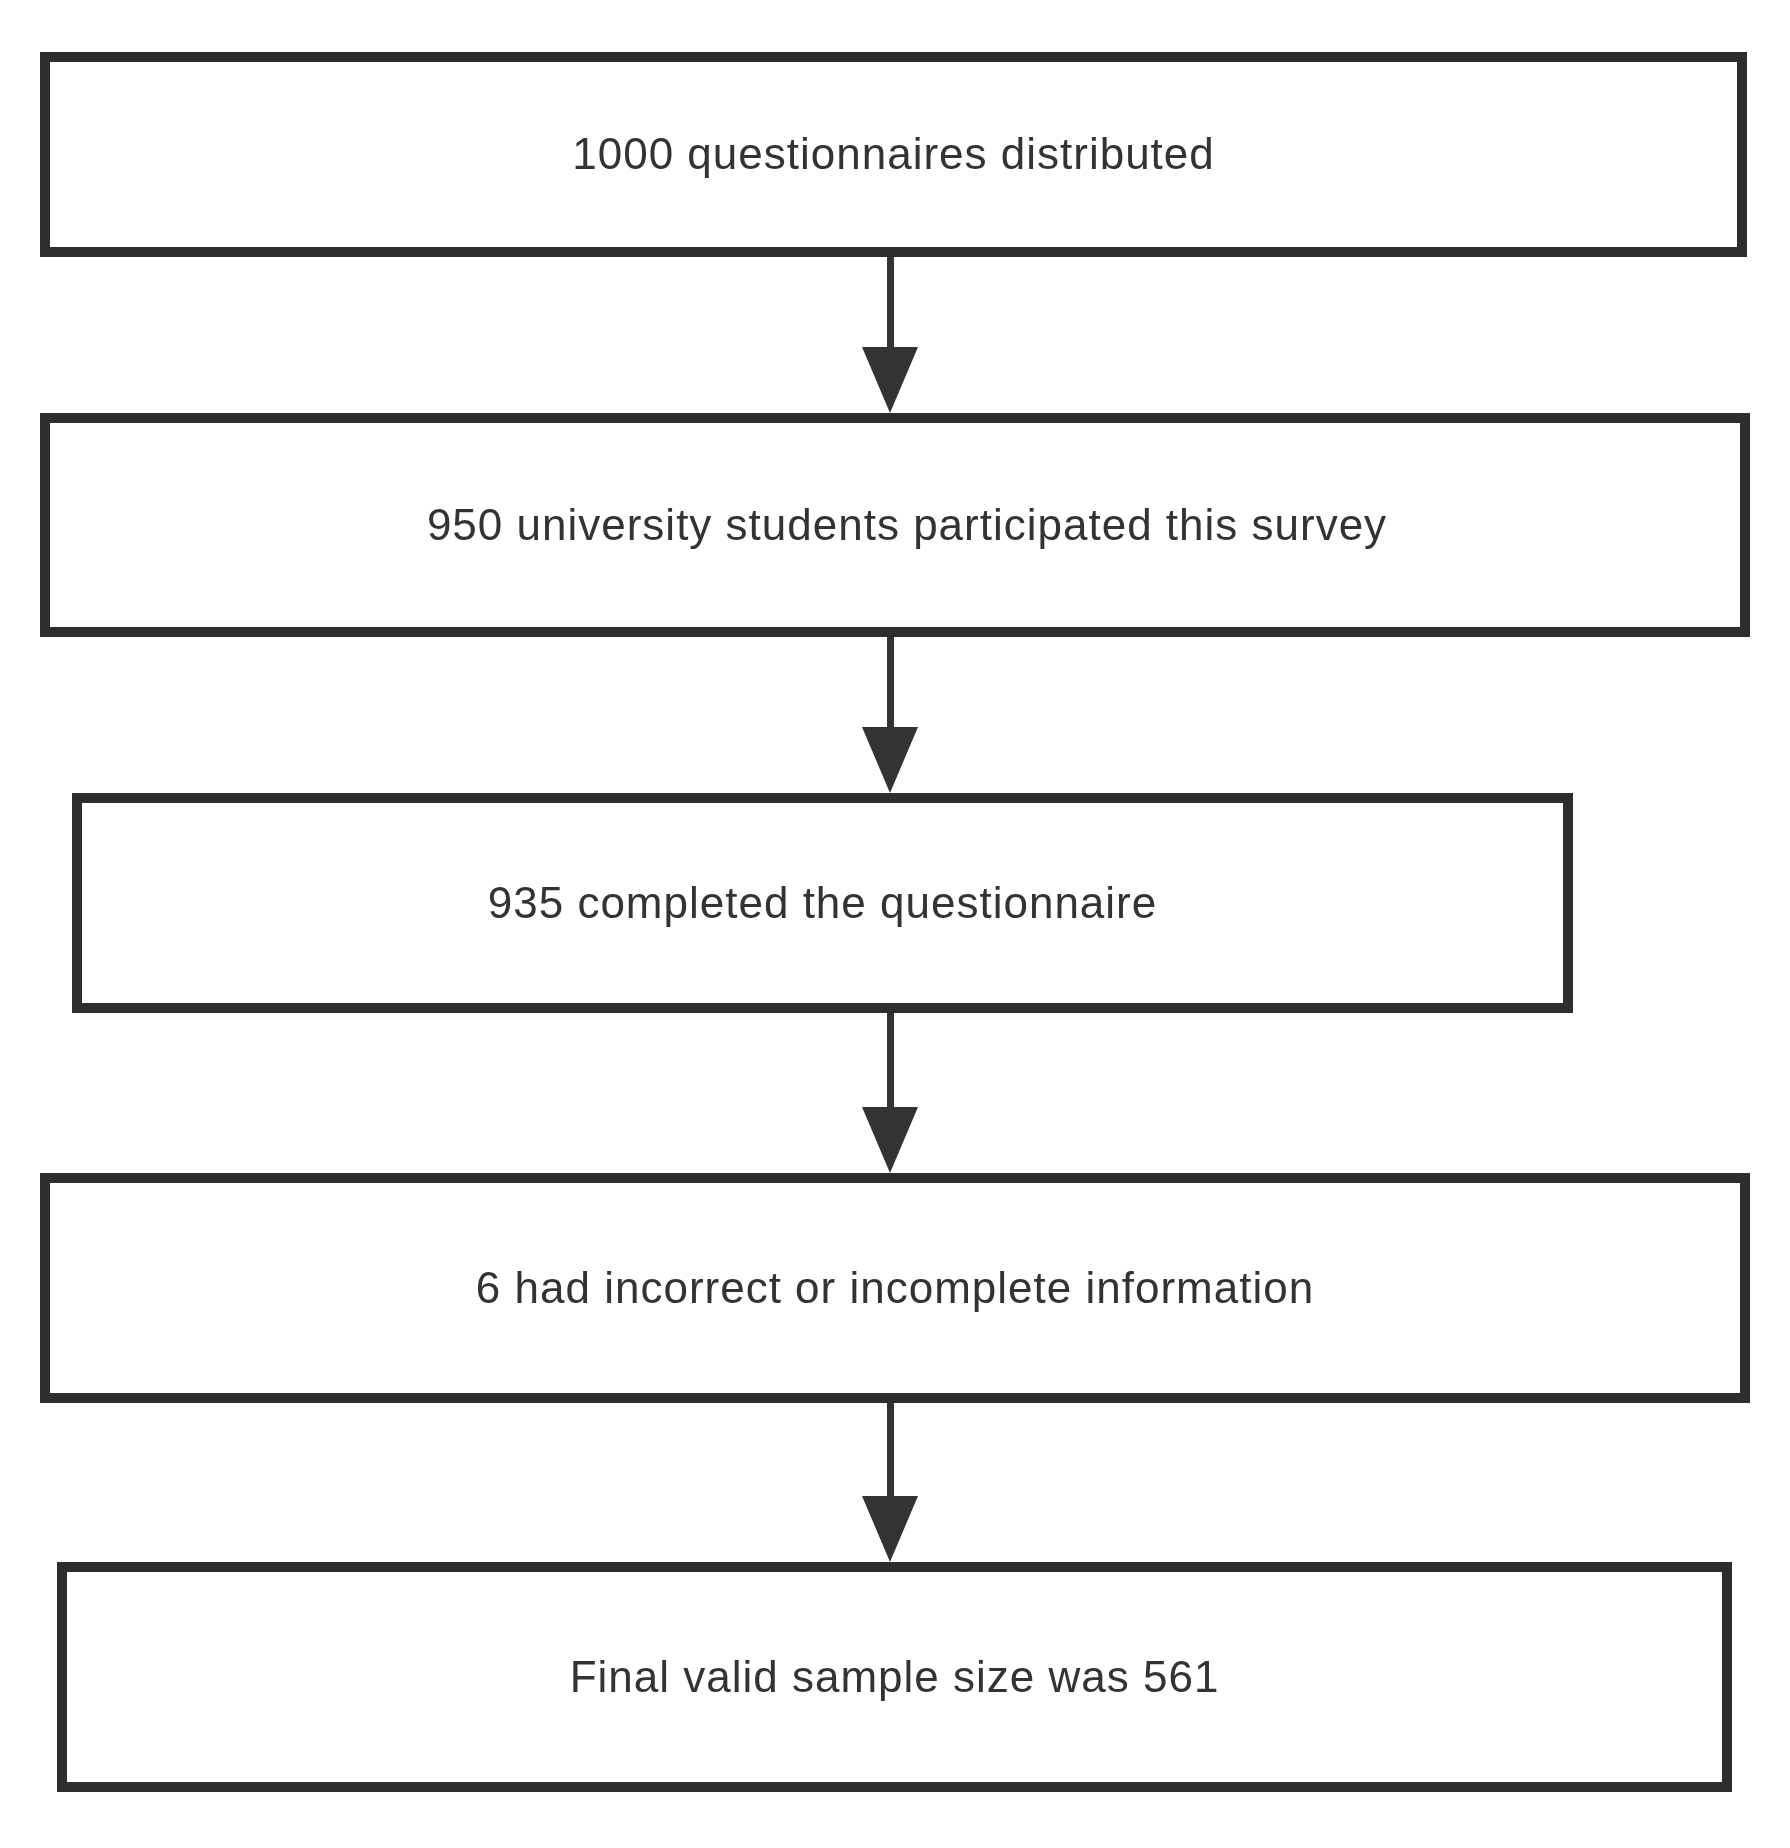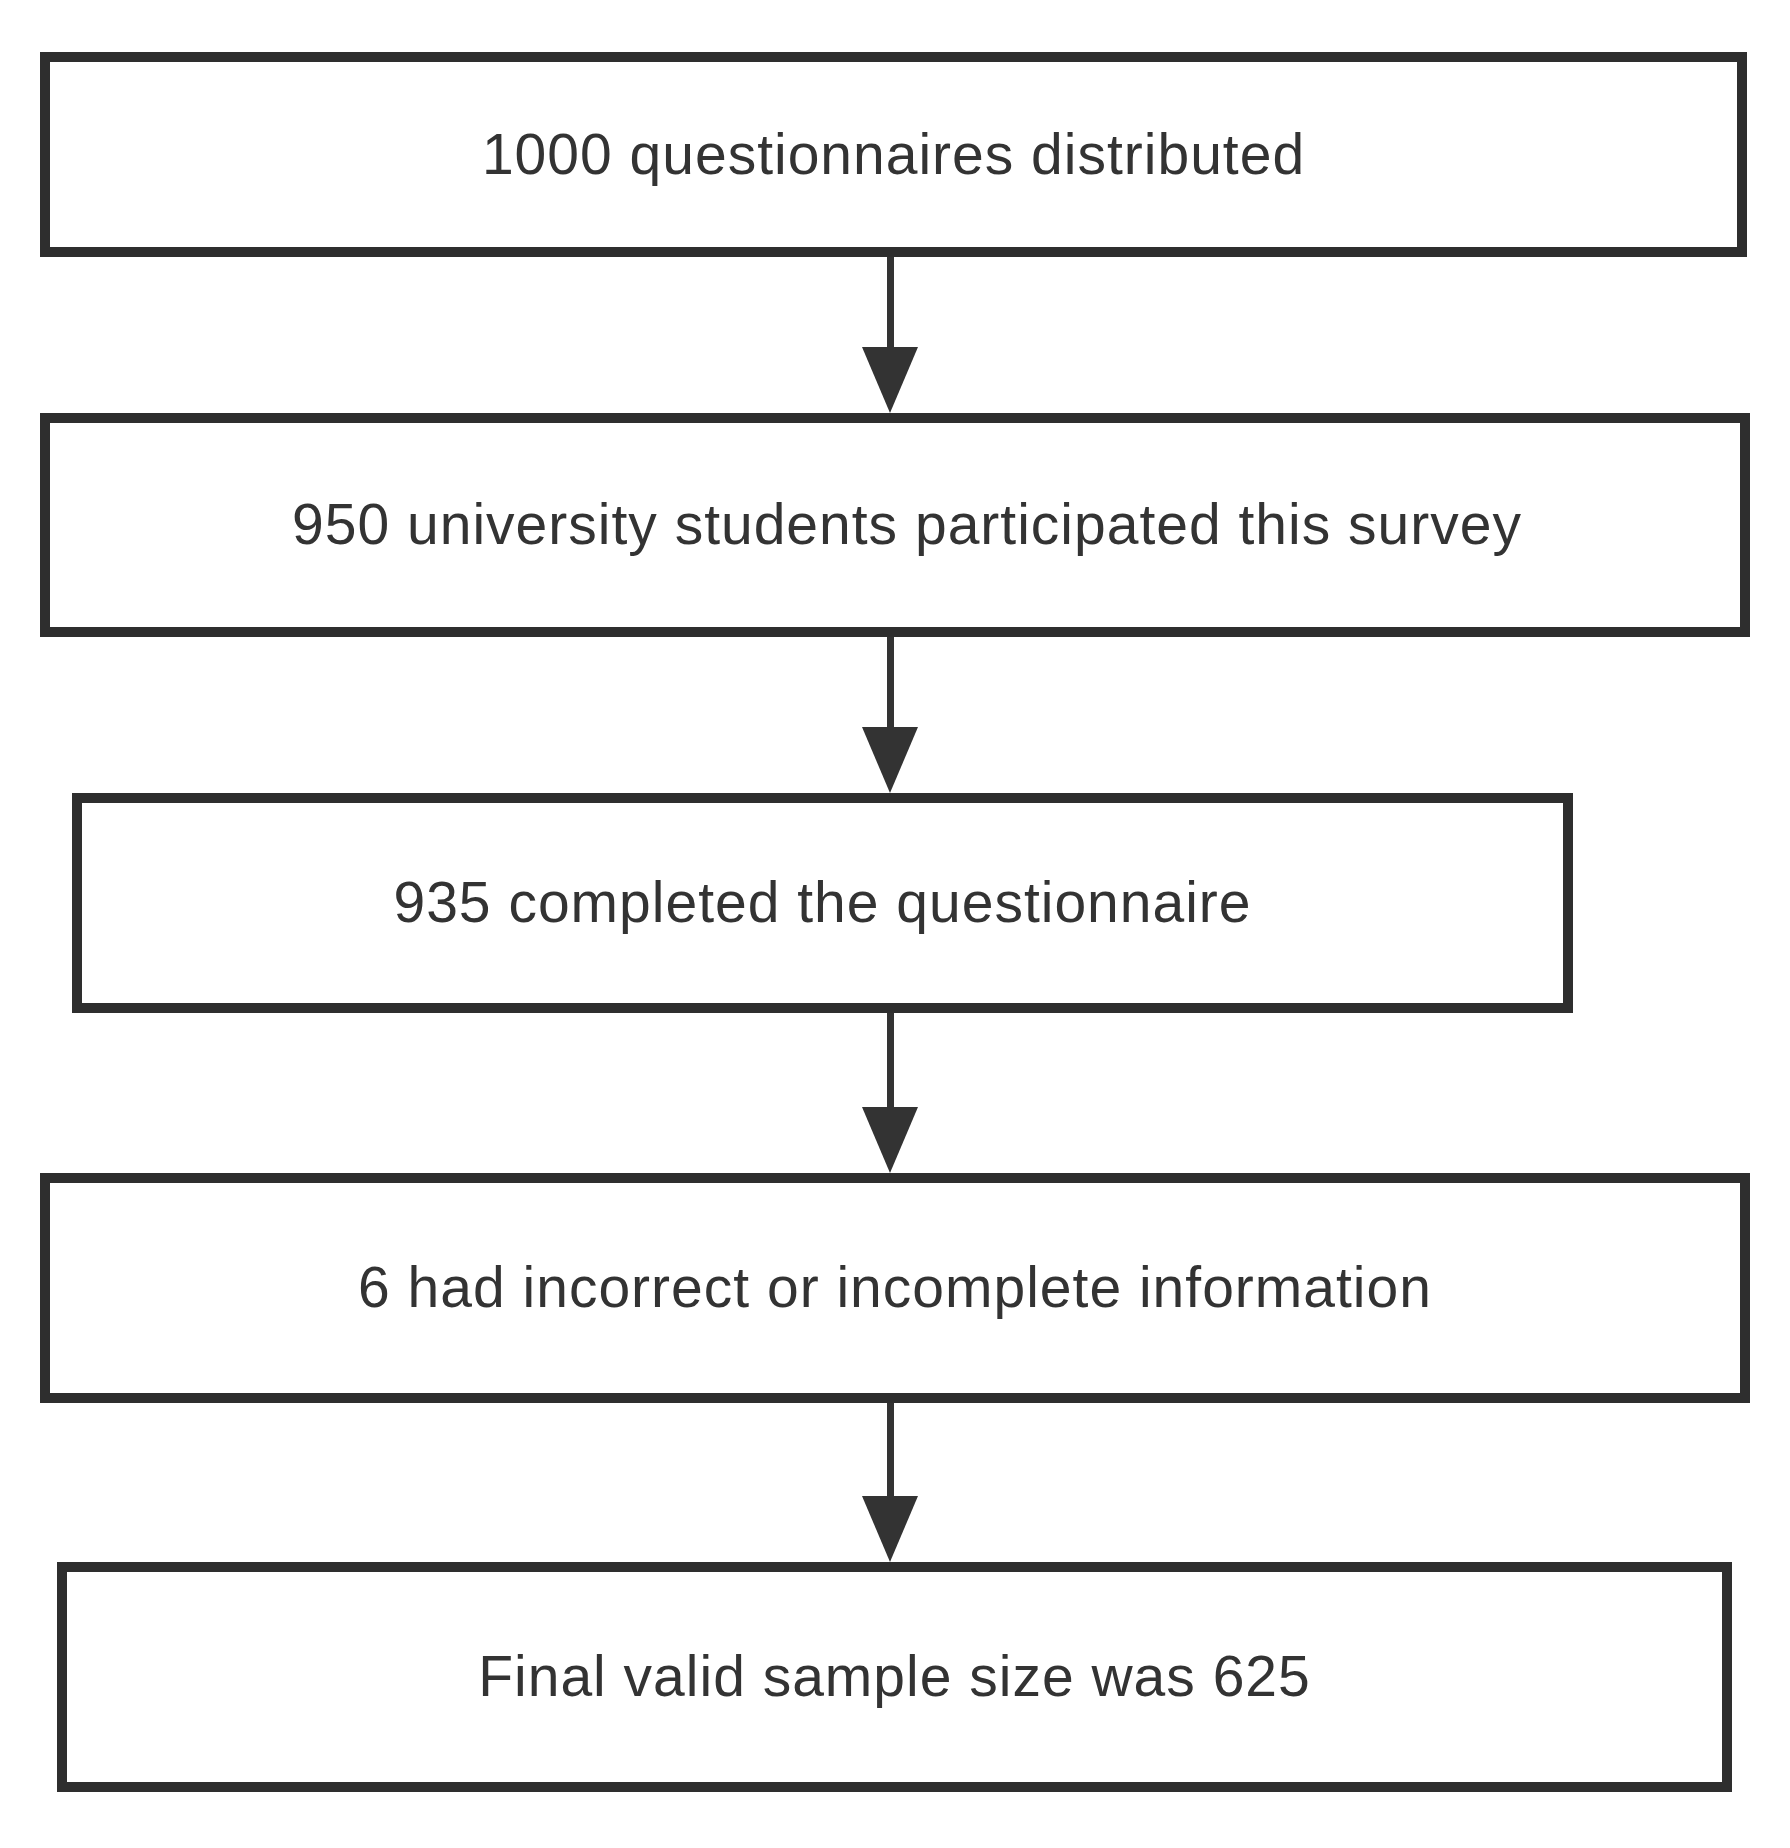--- a/index.html
+++ b/index.html
@@ -23,21 +23,21 @@
   .flow-box {
     position: absolute;
     border: 10px solid var(--border-color);
     background: var(--bg-color);
     display: flex;
     align-items: center;
     justify-content: center;
     text-align: center;
   }
   .flow-box .label {
-    font-size: 57px;
+    font-size: 44px;
     letter-spacing: 1px;
     color: var(--text-color);
     line-height: 1.15;
     padding: 0 30px;
   }
   
   .box-1 { left: 40px;  top: 52px;   width: 1707px; height: 205px; }
   .box-2 { left: 40px;  top: 413px;  width: 1710px; height: 224px; padding-left: 24px; }
   .box-3 { left: 40px;  top: 793px;  width: 1501px; height: 220px; margin-left: 32px; }
   .box-4 { left: 40px;  top: 1173px; width: 1710px; height: 230px; }
@@ -103,16 +103,16 @@
   <div class="flow-box box-4">
     <div class="label">6 had incorrect or incomplete information</div>
   </div>
 
   <div class="flow-arrow arrow-4">
     <div class="arrow-stem"></div>
     <div class="arrow-head"></div>
   </div>
 
   <div class="flow-box box-5">
-    <div class="label">Final valid sample size was 625</div>
+    <div class="label">Final valid sample size was 561</div>
   </div>
 
 </div>
 
 </body></html>

